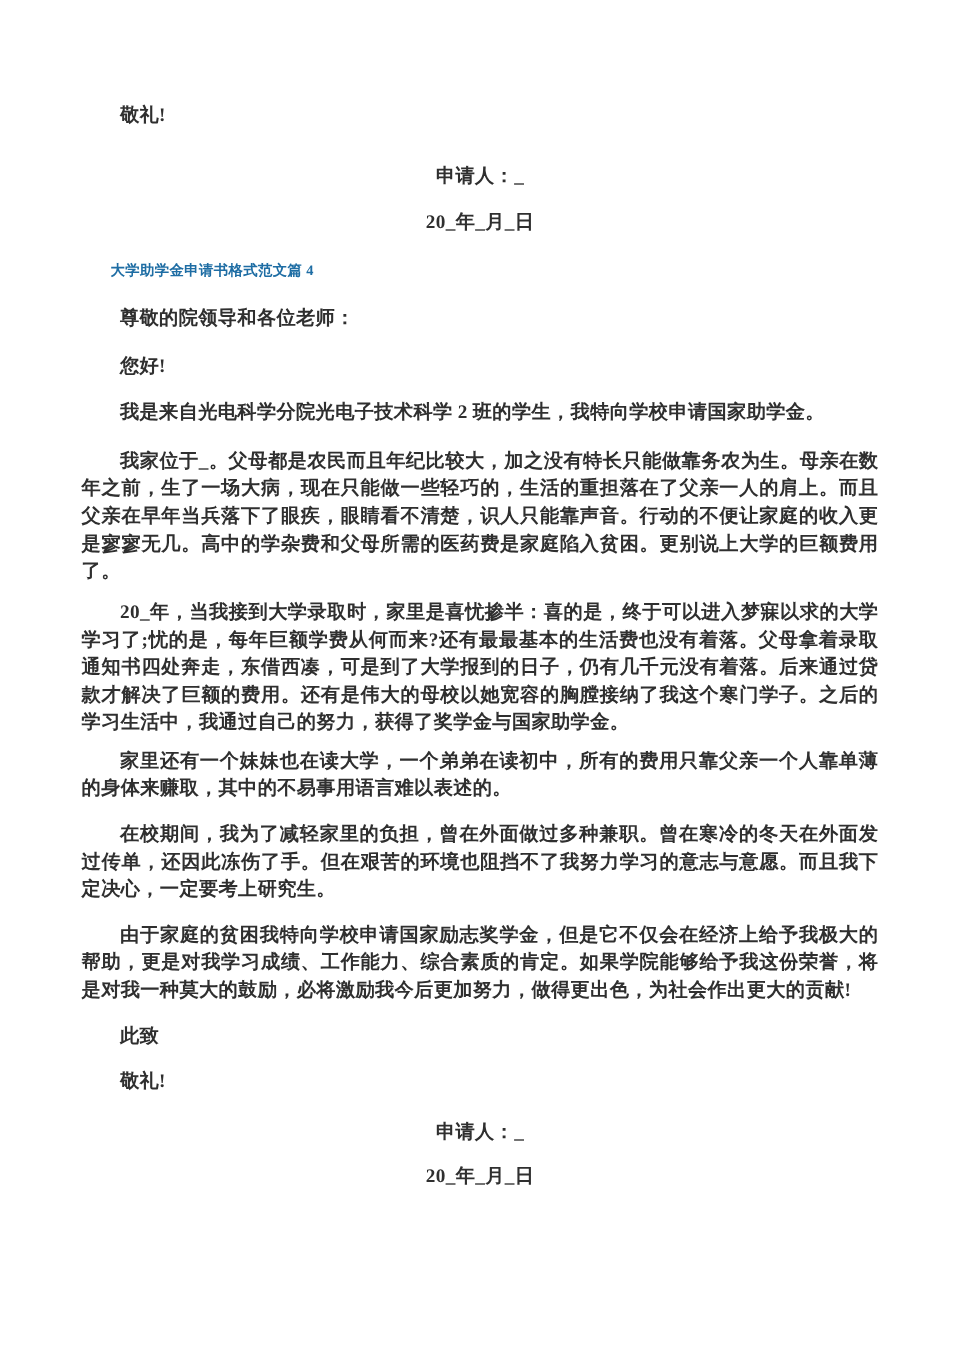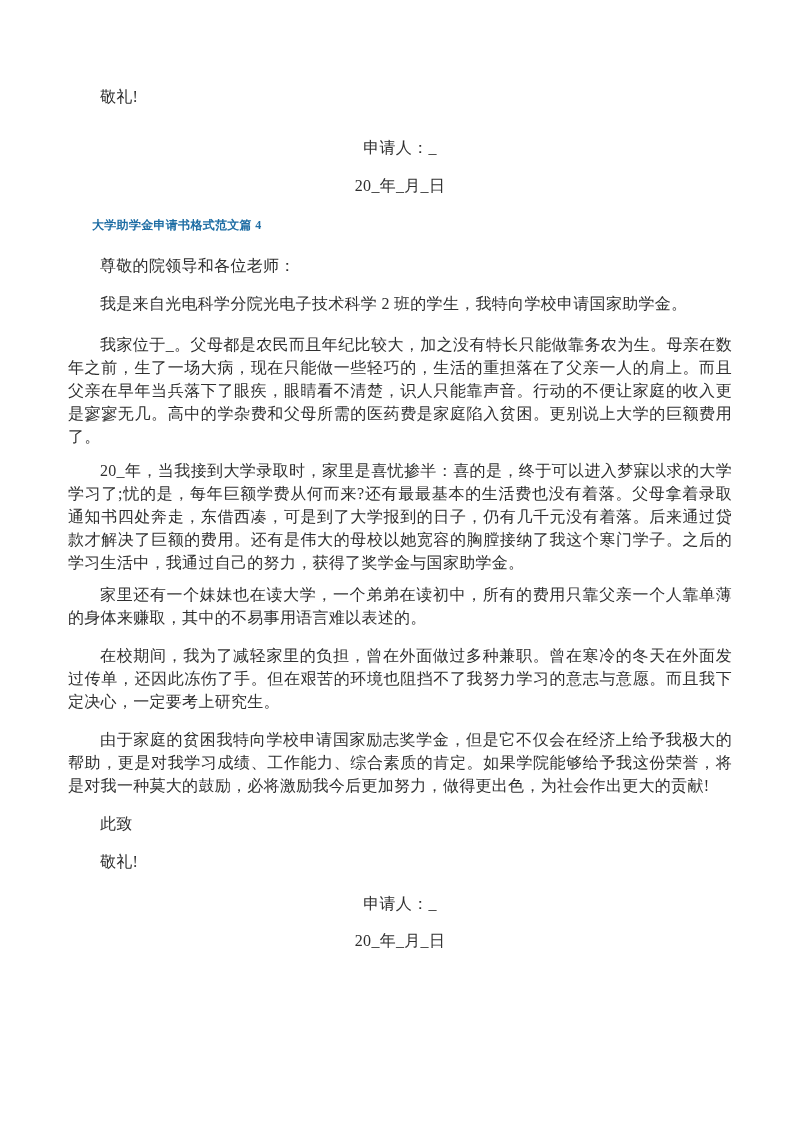--- a/index.html
+++ b/index.html
@@ -16,20 +16,21 @@
     background: #ffffff;
     overflow: hidden;
     font-family: "Liberation Serif", "DejaVu Serif", serif;
   }
   .block {
     margin: 15px 0 0 0;
     font-size: 16px;
     line-height: 23px;
     color: #2f2f2f;
     letter-spacing: 0.3px;
+    font-weight: bold;
   }
   .block:first-child { margin-top: 0; }
   .para {
     text-indent: 2em;
     text-align: justify;
   }
   .right-line {
     text-align: center;
     text-indent: 0;
   }
@@ -54,20 +55,21 @@
 </style>
 </head>
 <body>
 
 <div class="page">
   <p class="block para b1">敬礼!</p>
   <p class="block right-line b2">申请人：_</p>
   <p class="block right-line b3">20_年_月_日</p>
   <h2 class="block heading b4">大学助学金申请书格式范文篇 4</h2>
   <p class="block para b5">尊敬的院领导和各位老师：</p>
+  <p class="block para b6">您好!</p>
   <p class="block para b7">我是来自光电科学分院光电子技术科学 2 班的学生，我特向学校申请国家助学金。</p>
   <p class="block para b8">我家位于_。父母都是农民而且年纪比较大，加之没有特长只能做靠务农为生。母亲在数年之前，生了一场大病，现在只能做一些轻巧的，生活的重担落在了父亲一人的肩上。而且父亲在早年当兵落下了眼疾，眼睛看不清楚，识人只能靠声音。行动的不便让家庭的收入更是寥寥无几。高中的学杂费和父母所需的医药费是家庭陷入贫困。更别说上大学的巨额费用了。</p>
   <p class="block para b9">20_年，当我接到大学录取时，家里是喜忧掺半：喜的是，终于可以进入梦寐以求的大学学习了;忧的是，每年巨额学费从何而来?还有最最基本的生活费也没有着落。父母拿着录取通知书四处奔走，东借西凑，可是到了大学报到的日子，仍有几千元没有着落。后来通过贷款才解决了巨额的费用。还有是伟大的母校以她宽容的胸膛接纳了我这个寒门学子。之后的学习生活中，我通过自己的努力，获得了奖学金与国家助学金。</p>
   <p class="block para b10">家里还有一个妹妹也在读大学，一个弟弟在读初中，所有的费用只靠父亲一个人靠单薄的身体来赚取，其中的不易事用语言难以表述的。</p>
   <p class="block para b11">在校期间，我为了减轻家里的负担，曾在外面做过多种兼职。曾在寒冷的冬天在外面发过传单，还因此冻伤了手。但在艰苦的环境也阻挡不了我努力学习的意志与意愿。而且我下定决心，一定要考上研究生。</p>
   <p class="block para b13">由于家庭的贫困我特向学校申请国家励志奖学金，但是它不仅会在经济上给予我极大的帮助，更是对我学习成绩、工作能力、综合素质的肯定。如果学院能够给予我这份荣誉，将是对我一种莫大的鼓励，必将激励我今后更加努力，做得更出色，为社会作出更大的贡献!</p>
   <p class="block para b14">此致</p>
   <p class="block para b15">敬礼!</p>
   <p class="block right-line b16">申请人：_</p>
   <p class="block right-line b17">20_年_月_日</p>

